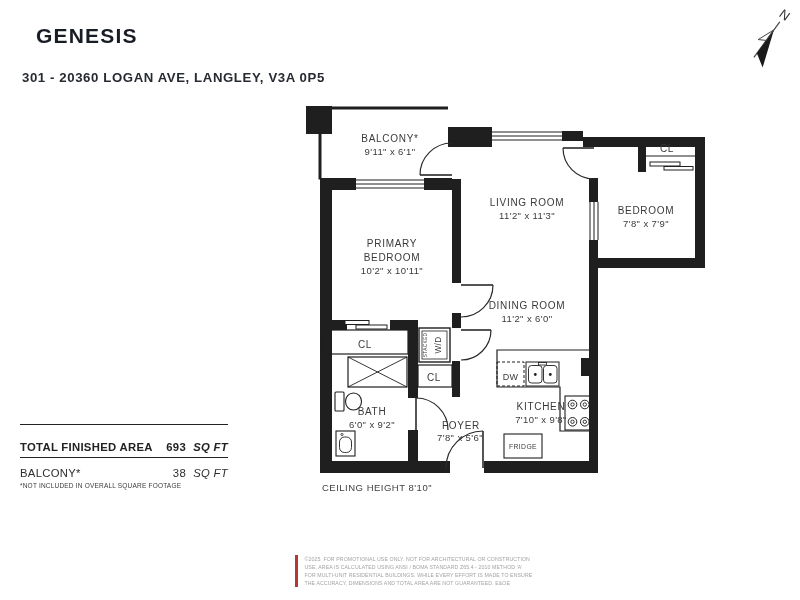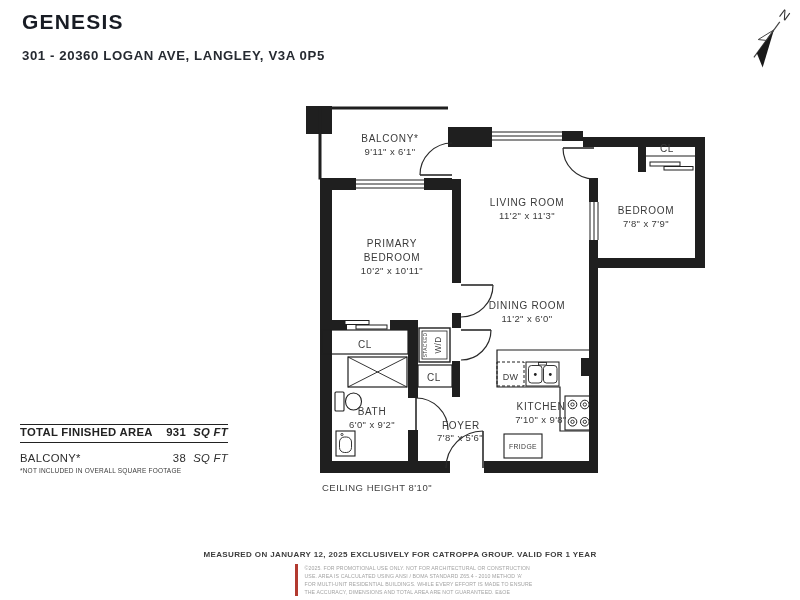--- a/index.html
+++ b/index.html
@@ -3,38 +3,38 @@
 <meta charset="utf-8">
 <style>
   html,body{margin:0;padding:0;}
   body{
     width:800px;height:600px;background:#ffffff;position:relative;overflow:hidden;
     font-family:"Liberation Sans", sans-serif;
     -webkit-font-smoothing:antialiased;
   }
   
   .hdr{position:absolute;left:22px;top:10px;}
-  .title{font-size:21px;font-weight:800;letter-spacing:1.2px;color:#181c24;margin:0;}
-  .addr{font-size:13.2px;font-weight:700;letter-spacing:0.6px;color:#262a31;margin-top:14px;}
+  .title{font-size:21px;font-weight:800;letter-spacing:1.2px;color:#181c24;margin:14px;}
+  .addr{font-size:13.2px;font-weight:700;letter-spacing:0.6px;color:#262a31;margin-top:22px;}
   
   .north{position:absolute;left:738px;top:0px;}
   
   .plan{position:absolute;left:0;top:0;}
   .room-name{font-size:10px;letter-spacing:0.7px;fill:#3a3a3a;}
   .room-dims{font-size:9.5px;letter-spacing:0.4px;fill:#3a3a3a;}
   .cl-label{font-size:10px;letter-spacing:0.5px;fill:#3a3a3a;}
   .appl-label{font-size:9px;letter-spacing:0.3px;fill:#3a3a3a;}
   .fridge-label{font-size:6.8px;letter-spacing:0.4px;fill:#3a3a3a;}
   .stacked-label{font-size:4.8px;letter-spacing:0.3px;fill:#3a3a3a;}
   .wd-label{font-size:8.2px;letter-spacing:0.3px;fill:#3a3a3a;}
   .ceiling-label{font-size:9.5px;letter-spacing:0.5px;fill:#3f3f3f;}
   
   .area{position:absolute;left:20px;top:424px;width:208px;color:#222;}
   .arow{display:flex;align-items:baseline;font-size:11.3px;letter-spacing:0.3px;}
-  .arow1{font-weight:700;border-top:1.6px solid #222;border-bottom:1.6px solid #222;padding:1px 0 4px 0;}
+  .arow1{font-weight:700;border-top:1.6px solid #222;border-bottom:1.6px solid #222;padding:16px 0 4px 0;}
   .arow2{font-weight:400;padding-top:9px;color:#2e2e2e;}
   .albl{flex:1;}
   .aval{text-align:right;margin-left:auto;font-variant-numeric:tabular-nums;}
   .aunit{width:42px;text-align:right;font-style:italic;}
   .afoot{font-size:6.5px;letter-spacing:0.2px;color:#3b3b3b;margin-top:3px;}
   
   .footer{position:absolute;left:0;right:0;top:550px;display:flex;flex-direction:column;align-items:center;}
   .measured{font-size:8px;font-weight:700;color:#3d3d3d;letter-spacing:0.38px;}
   .brandrow{display:flex;align-items:stretch;margin-top:5px;}
   .logo{width:124px;display:flex;flex-direction:column;}
@@ -228,33 +228,32 @@
     <text class="stacked-label" transform="translate(427,345) rotate(-90)">STACKED</text>
     <text class="wd-label" transform="translate(441,345) rotate(-90)">W/D</text>
 
     <text class="ceiling-label" x="322" y="491" text-anchor="start">CEILING HEIGHT 8'10"</text>
   </g>
 </svg>
 
 <div class="area">
   <div class="arow arow1">
     <span class="albl">TOTAL FINISHED AREA</span>
-    <span class="aval">931</span>
+    <span class="aval">693</span>
     <span class="aunit">SQ FT</span>
   </div>
   <div class="arow arow2">
     <span class="albl">BALCONY*</span>
     <span class="aval">38</span>
     <span class="aunit">SQ FT</span>
   </div>
   <div class="afoot">*NOT INCLUDED IN OVERALL SQUARE FOOTAGE</div>
 </div>
 
 <div class="footer">
-  <div class="measured">MEASURED ON JANUARY 12, 2025 EXCLUSIVELY FOR CATROPPA GROUP. VALID FOR 1 YEAR</div>
   <div class="brandrow">
     <div class="vdivider"></div>
     <div class="disc">
       <div class="disc-line">©2025. FOR PROMOTIONAL USE ONLY. NOT FOR ARCHITECTURAL OR CONSTRUCTION</div>
       <div class="disc-line">USE. AREA IS CALCULATED USING ANSI / BOMA STANDARD Z65.4 - 2010 METHOD 'A'</div>
       <div class="disc-line">FOR MULTI-UNIT RESIDENTIAL BUILDINGS. WHILE EVERY EFFORT IS MADE TO ENSURE</div>
       <div class="disc-line">THE ACCURACY, DIMENSIONS AND TOTAL AREA ARE NOT GUARANTEED. E&amp;OE</div>
     </div>
   </div>
 </div>

